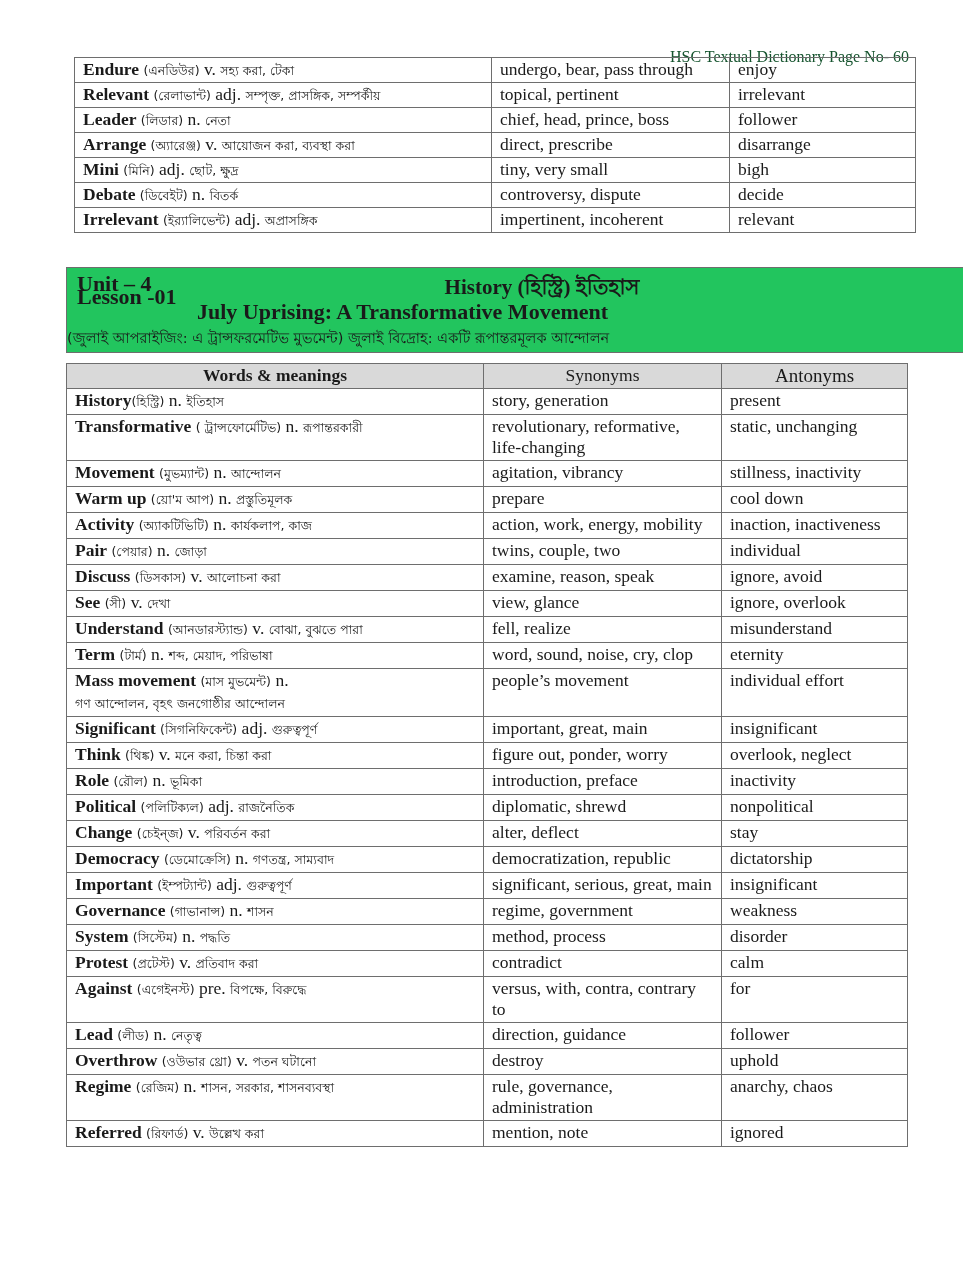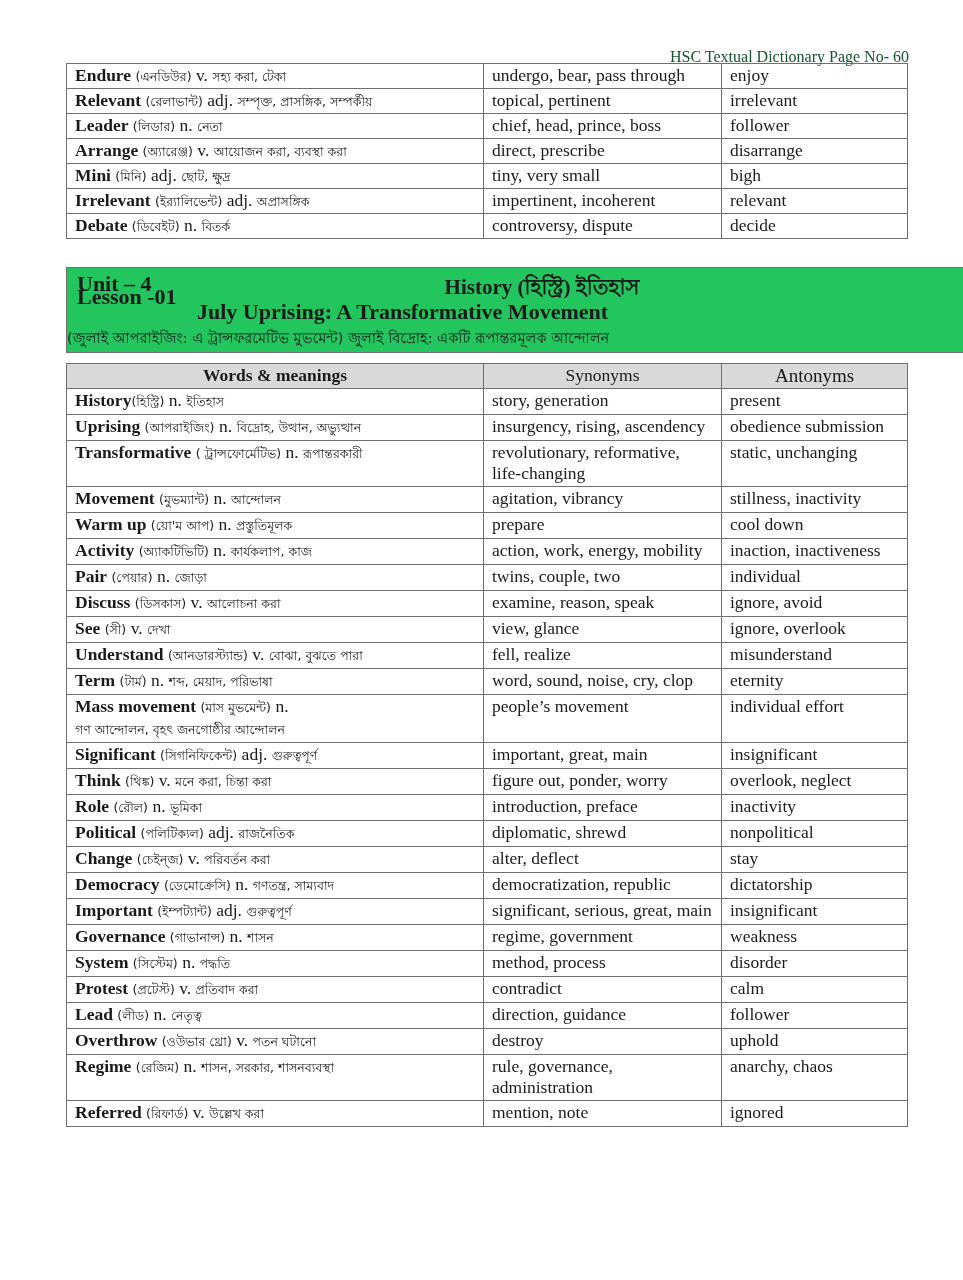--- a/index.html
+++ b/index.html
@@ -20,21 +20,21 @@
     border: 1.5px solid #6e6e6e;
     padding: 1px 8px 1px 8px;
     vertical-align: top;
   }
   table.dict col.c1 { width: 417px; }
   table.dict col.c2 { width: 238px; }
   table.dict col.c3 { width: 186px; }
   .word { font-weight: bold; }
   .bn { font-family: "DejaVu Sans", sans-serif; font-size: 12.5px; }
   .pos { }
-  table.top { top: 63px; }
+  table.top { top: 57px; margin-left: 8px; }
   table.top td { height: 21px; padding-top: 1px; padding-bottom: 1px; }
 
   .unit-box {
     position: absolute; left: 66px; top: 267px; width: 952px; height: 86px;
     background: #22c55e; border: 1.5px solid #6e6e6e;
     box-sizing: border-box;
   }
   .unit-line1, .unit-line2 {
     position: absolute; left: 10px; font-weight: bold; font-size: 22px;
   }
@@ -91,28 +91,28 @@
         <td><span class="word">Arrange</span> <span class="bn">(অ্যারেঞ্জ)</span> <span class="pos">v.</span> <span class="bn">আয়োজন করা, ব্যবস্থা করা</span></td>
         <td>direct, prescribe</td>
         <td>disarrange</td>
       </tr>
       <tr>
         <td><span class="word">Mini</span> <span class="bn">(মিনি)</span> <span class="pos">adj.</span> <span class="bn">ছোট, ক্ষুদ্র</span></td>
         <td>tiny, very small</td>
         <td>bigh</td>
       </tr>
       <tr>
+        <td><span class="word">Debate</span> <span class="bn">(ডিবেইট)</span> <span class="pos">n.</span> <span class="bn">বিতর্ক</span></td>
+        <td>controversy, dispute</td>
+        <td>decide</td>
+      </tr>
+      <tr>
         <td><span class="word">Irrelevant</span> <span class="bn">(ইর‍্যালিভেন্ট)</span> <span class="pos">adj.</span> <span class="bn">অপ্রাসঙ্গিক</span></td>
         <td>impertinent, incoherent</td>
         <td>relevant</td>
-      </tr>
-      <tr>
-        <td><span class="word">Debate</span> <span class="bn">(ডিবেইট)</span> <span class="pos">n.</span> <span class="bn">বিতর্ক</span></td>
-        <td>controversy, dispute</td>
-        <td>decide</td>
       </tr>
     </tbody>
 </table>
 
 <div class="unit-box">
   <div class="unit-line1">Unit – 4</div>
   <div class="unit-title">History (হিস্ট্রি) ইতিহাস</div>
   <div class="unit-line2">Lesson -01</div>
   <div class="lesson-title">July Uprising: A Transformative Movement</div>
   <div class="lesson-sub">(জুলাই আপরাইজিং: এ ট্রান্সফরমেটিভ মুভমেন্ট) জুলাই বিদ্রোহ: একটি রূপান্তরমূলক আন্দোলন</div>
@@ -131,25 +131,20 @@
       <th class="h3">Antonyms</th>
     </tr>
   </thead>
   <tbody id="main-body">
       <tr>
         <td><span class="word">History</span><span class="bn">(হিস্ট্রি)</span> <span class="pos">n.</span> <span class="bn">ইতিহাস</span></td>
         <td>story, generation</td>
         <td>present</td>
       </tr>
       <tr>
-        <td><span class="word">Uprising</span> <span class="bn">(আপরাইজিং)</span> <span class="pos">n.</span> <span class="bn">বিদ্রোহ, উত্থান, অভ্যুত্থান</span></td>
-        <td>insurgency, rising, ascendency</td>
-        <td>obedience submission</td>
-      </tr>
-      <tr>
         <td><span class="word">Transformative</span> <span class="bn">( ট্রান্সফোর্মেটিভ)</span> <span class="pos">n.</span> <span class="bn">রূপান্তরকারী</span></td>
         <td>revolutionary, reformative, life-changing</td>
         <td>static, unchanging</td>
       </tr>
       <tr>
         <td><span class="word">Movement</span> <span class="bn">(মুভম্যান্ট)</span> <span class="pos">n.</span> <span class="bn">আন্দোলন</span></td>
         <td>agitation, vibrancy</td>
         <td>stillness, inactivity</td>
       </tr>
       <tr>
@@ -236,20 +231,25 @@
         <td><span class="word">System</span> <span class="bn">(সিস্টেম)</span> <span class="pos">n.</span> <span class="bn">পদ্ধতি</span></td>
         <td>method, process</td>
         <td>disorder</td>
       </tr>
       <tr>
         <td><span class="word">Protest</span> <span class="bn">(প্রটেস্ট)</span> <span class="pos">v.</span> <span class="bn">প্রতিবাদ করা</span></td>
         <td>contradict</td>
         <td>calm</td>
       </tr>
       <tr>
+        <td><span class="word">Against</span> <span class="bn">(এগেইনস্ট)</span> <span class="pos">pre.</span> <span class="bn">বিপক্ষে, বিরুদ্ধে</span></td>
+        <td>versus, with, contra, contrary to</td>
+        <td>for</td>
+      </tr>
+      <tr>
         <td><span class="word">Lead</span> <span class="bn">(লীড)</span> <span class="pos">n.</span> <span class="bn">নেতৃত্ব</span></td>
         <td>direction, guidance</td>
         <td>follower</td>
       </tr>
       <tr>
         <td><span class="word">Overthrow</span> <span class="bn">(ওউভার থ্রো)</span> <span class="pos">v.</span> <span class="bn">পতন ঘটানো</span></td>
         <td>destroy</td>
         <td>uphold</td>
       </tr>
       <tr>

